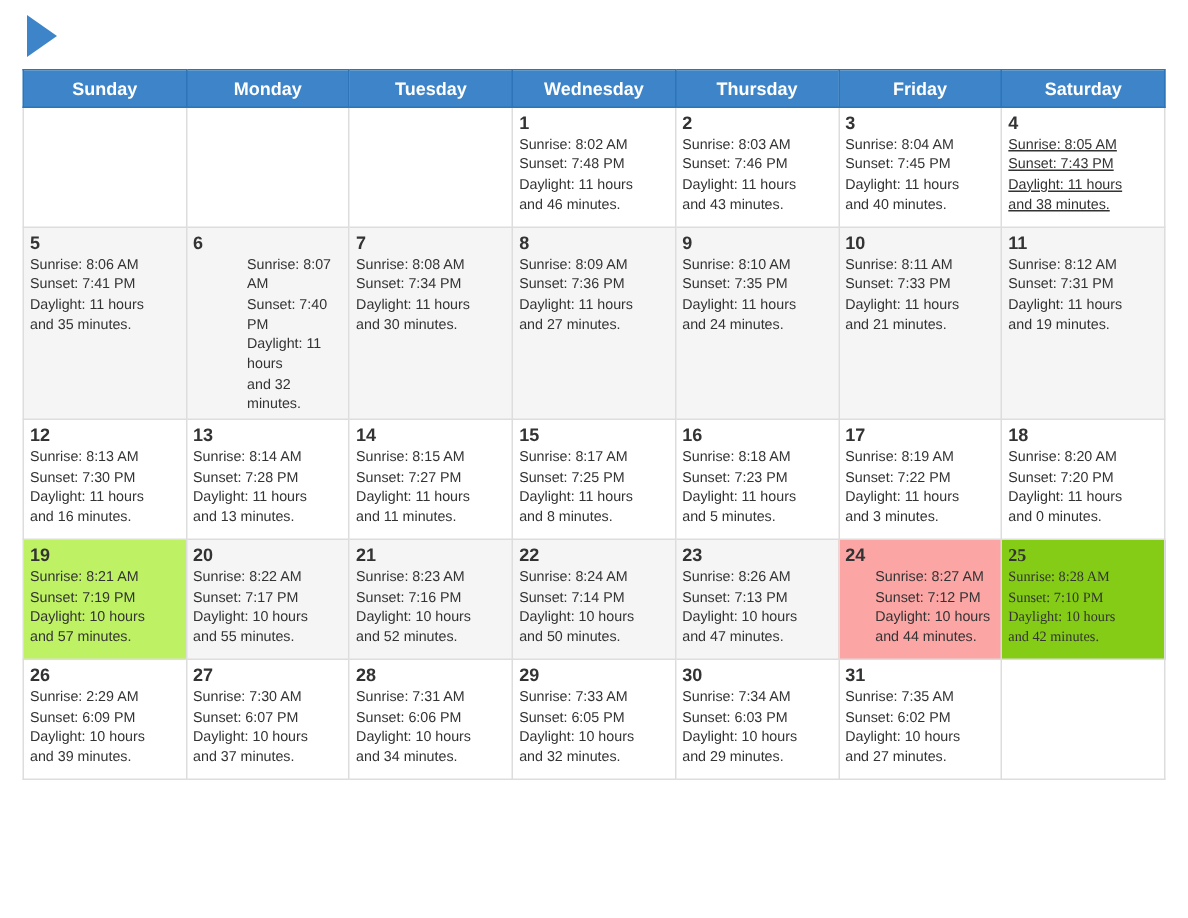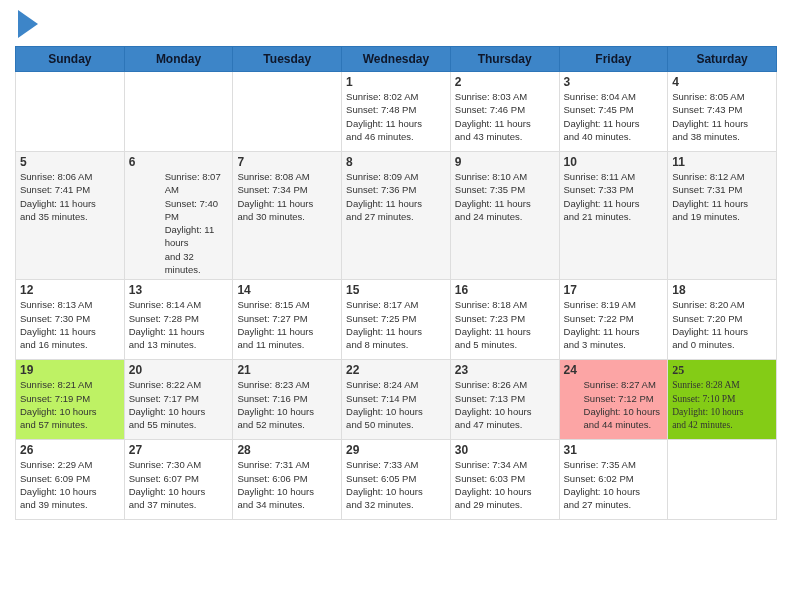--- a/index.html
+++ b/index.html
@@ -55,21 +55,21 @@
       font-size: 14px;
       color: #555;
     }
     .calendar {
       width: 100%;
       border-collapse: collapse;
       border: 1px solid #ccc;
     }
     .calendar th {
       background: #3d85c8;
-      color: #0f172a;
+      color: #ffffff;
       font-size: 12px;
       font-weight: bold;
       padding: 5px 4px;
       text-align: center;
       border: 1px solid #2d75b8;
     }
     .calendar td {
       vertical-align: top;
       border: 1px solid #ddd;
       padding: 3px 4px;
@@ -151,21 +151,21 @@
           </td>
           <td>
             <div class="day-number">3</div>
             <div class="day-info" style="white-space: pre-line;">Sunrise: 8:04 AM
 Sunset: 7:45 PM
 Daylight: 11 hours
 and 40 minutes.</div>
           </td>
           <td>
             <div class="day-number">4</div>
-            <div class="day-info" style="white-space: pre-line;">Sunrise: 8:05 AM
+            <div class="day-info" style="white-space: pre-line; text-decoration: underline;">Sunrise: 8:05 AM
 Sunset: 7:43 PM
 Daylight: 11 hours
 and 38 minutes.</div>
           </td>
         </tr>
         <tr>
           <td style="background: rgb(245, 245, 245);">
             <div class="day-number">5</div>
             <div class="day-info" style="white-space: pre-line;">Sunrise: 8:06 AM
 Sunset: 7:41 PM

